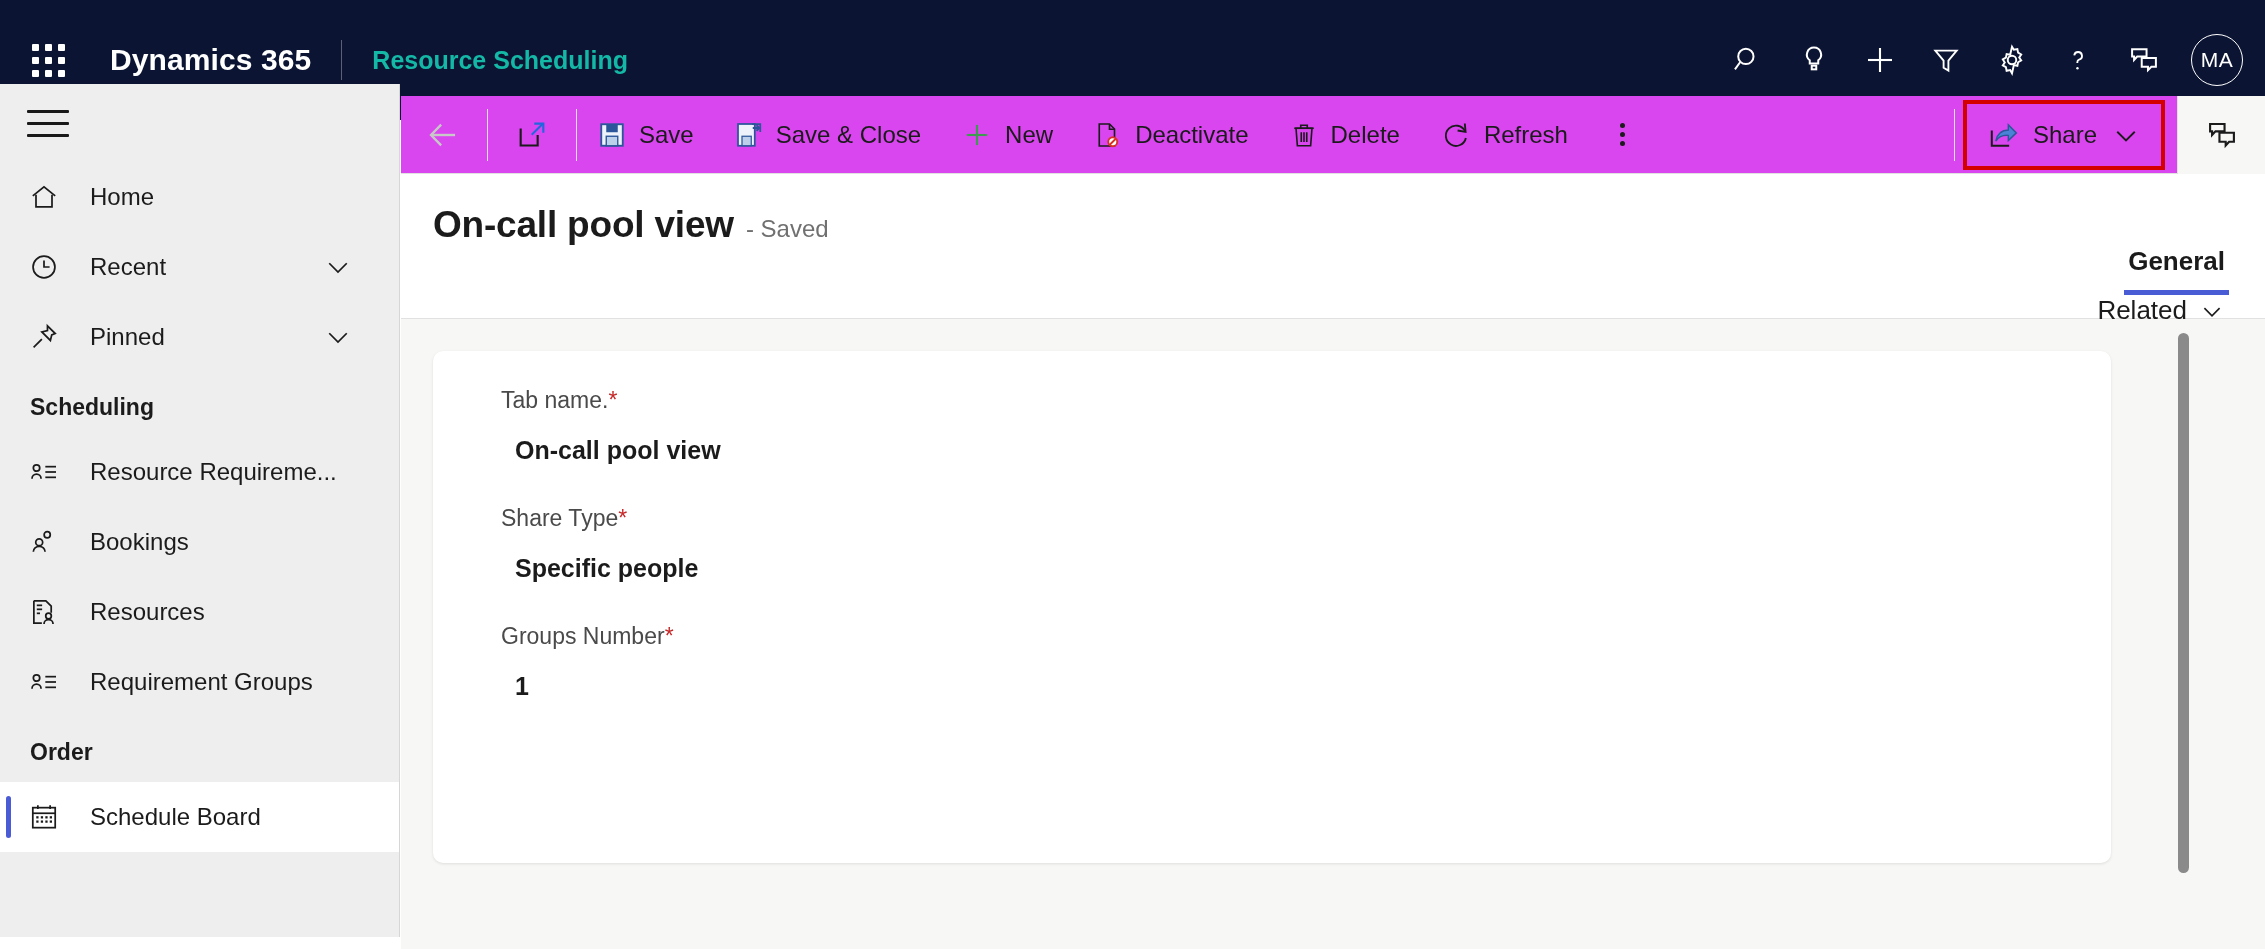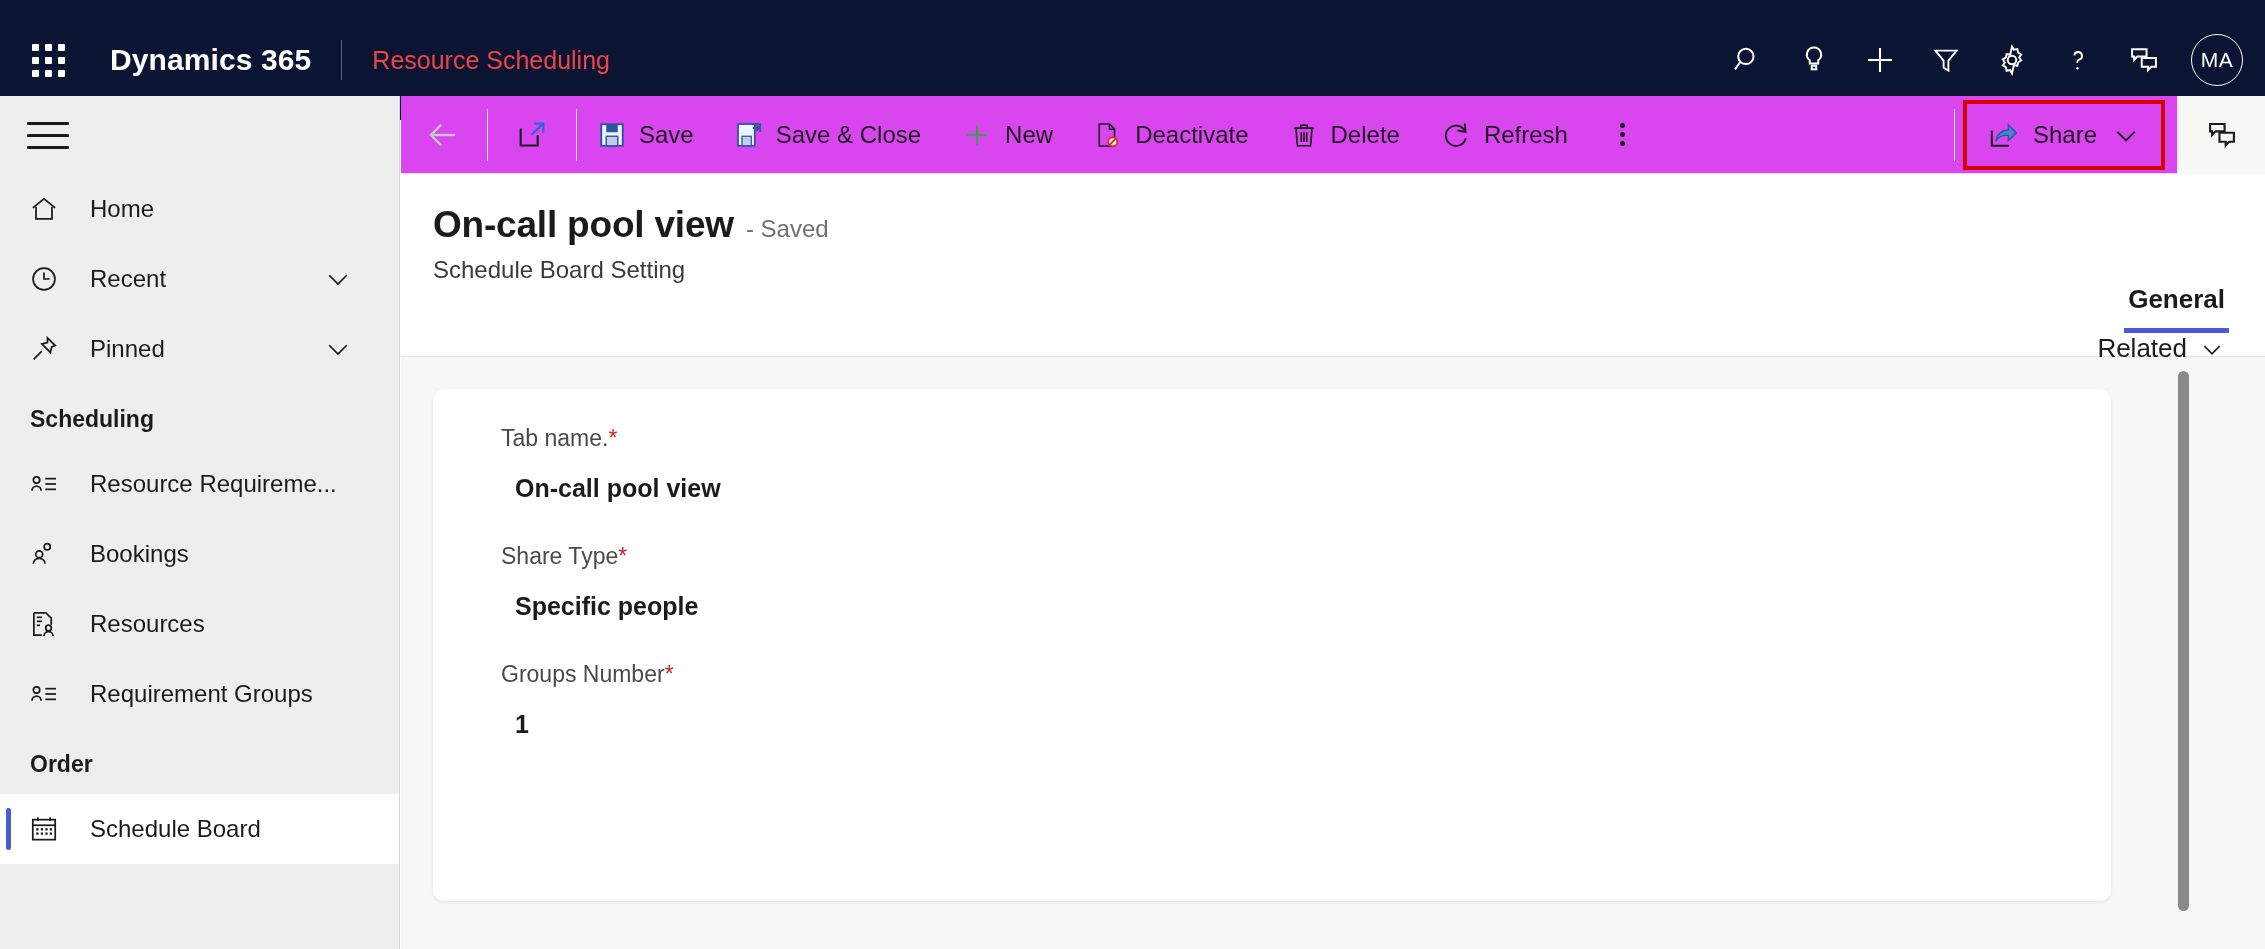--- a/index.html
+++ b/index.html
@@ -28,40 +28,40 @@
     grid-template-rows: repeat(3, 7px);
     gap: 6px;
   }
   .waffle-grid i { display: block; width: 7px; height: 7px; background: #ffffff; border-radius: 1px; }
   .brand {
     color: #ffffff; font-size: 30px; font-weight: 600;
     letter-spacing: .1px; margin-left: 14px; white-space: nowrap;
     cursor: pointer;
   }
   .brand-sep { width: 1px; height: 40px; background: #5a6076; margin: 0 30px; }
-  .app-name { color: #ef4444; font-size: 25px; font-weight: 400; white-space: nowrap; cursor: pointer; }
+  .app-name { color: #14b8a6; font-size: 25px; font-weight: 700; white-space: nowrap; cursor: pointer; }
   .header-right {
     margin-left: auto; display: flex; align-items: center; height: 96px;
     padding-right: 22px;
   }
   .hicon {
     width: 66px; height: 96px; display: flex; align-items: center; justify-content: center;
     cursor: pointer;
   }
   .hicon svg { display: block; }
   .avatar {
     width: 52px; height: 52px; border-radius: 50%;
     border: 1.6px solid #ffffff; color: #ffffff;
     display: flex; align-items: center; justify-content: center;
     font-size: 21px; letter-spacing: .4px; margin-left: 14px; cursor: pointer;
   }
 
   
   .sidebar {
-    position: absolute; top: 96px; left: 0;
+    position: absolute; top: 84px; left: 0;
     width: 400px; height: 853px;
     background: #eeeeee;
     border-right: 1px solid #d6d6d6;
   }
   .hamburger {
     width: 96px; height: 78px;
     display: flex; align-items: center; justify-content: center;
     margin-left: 0; cursor: pointer;
   }
   .hamburger .bars { width: 42px; }
@@ -491,21 +491,20 @@
         </svg>
       </div>
     </div>
   </div>
 
   <div class="titlebar">
     <div class="title-row">
       <div class="rec-title">On-call pool view</div>
       <div class="rec-saved">- Saved</div>
     </div>
-    <div class="rec-sub">Schedule Board Setting</div>
   </div>
 
   <div class="tabs">
     <div class="tab active">
       <span>General</span>
     </div>
     <div class="tab">
       <span>Related</span>
       <svg width="26" height="26" viewBox="0 0 24 24" fill="none" stroke="#1b1b1b" stroke-width="1.5">
         <polyline points="5,9.4 12,16.4 19,9.4"></polyline>

